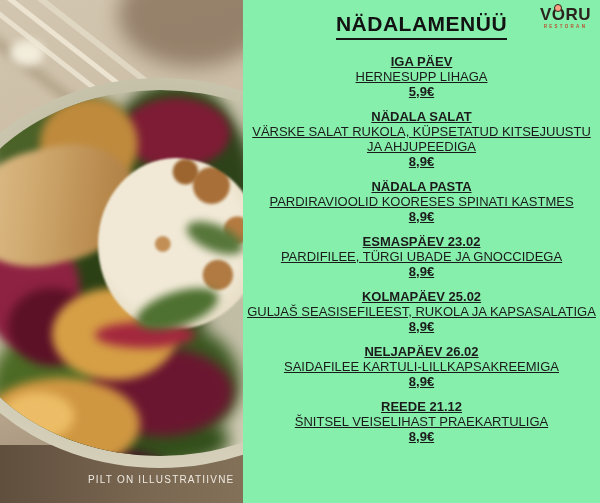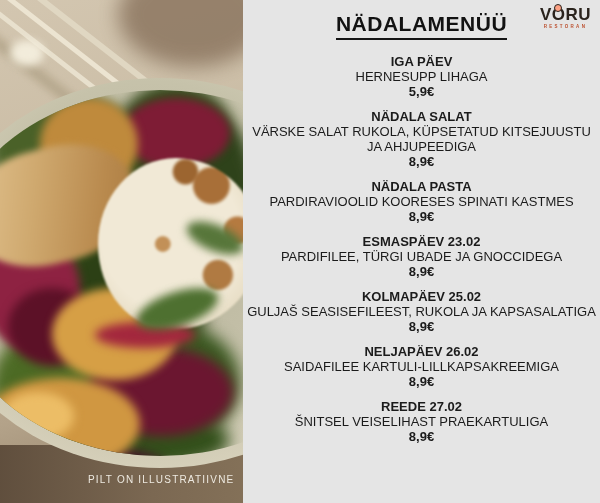--- a/index.html
+++ b/index.html
@@ -83,21 +83,21 @@
 
       <div class="b" style="left:-32px;top:148px;width:168px;height:115px;background:linear-gradient(110deg,#e5c795 0%,#cfa96f 40%,#b98a4e 75%,#a8793f 100%);border-radius:45%;transform:rotate(-14deg);filter:blur(3px);"></div>
       <div class="b cheese" style="left:98px;top:158px;width:162px;height:172px;filter:blur(1px);"></div>
       <div class="b" style="left:95px;top:322px;width:100px;height:26px;background:#a3273d;filter:blur(5px);"></div>
       <div class="b" style="left:135px;top:292px;width:85px;height:34px;background:#4e7030;filter:blur(4px);transform:rotate(-18deg);"></div>
       <div class="b" style="left:185px;top:225px;width:60px;height:26px;background:#57763a;filter:blur(4px);transform:rotate(22deg);"></div>
     </div>
     <div class="caption">PILT ON ILLUSTRATIIVNE</div>
   </div>
 
-  <div class="menu" style="background-color: #e5e5e5;">
+  <div class="menu" style="background-color: #86efac; text-decoration: underline;">
     <div class="title-row">
       <span class="title">NÄDALAMENÜÜ</span>
     </div>
     <div class="logo">
       <div class="logo-name-wrap">
         <span class="logo-name">VORU</span>
         <span class="logo-ring"></span>
       </div>
       <div class="logo-sub">RESTORAN</div>
     </div>
@@ -135,20 +135,20 @@
         <div class="sec-price">8,9€</div>
       </div>
 
       <div class="section">
         <div class="sec-title"><span>NELJAPÄEV 26.02</span></div>
         <div class="sec-desc">SAIDAFILEE KARTULI-LILLKAPSAKREEMIGA</div>
         <div class="sec-price">8,9€</div>
       </div>
 
       <div class="section">
-        <div class="sec-title"><span>REEDE 27.02</span></div>
+        <div class="sec-title"><span>REEDE 21.12</span></div>
         <div class="sec-desc">ŠNITSEL VEISELIHAST PRAEKARTULIGA</div>
         <div class="sec-price">8,9€</div>
       </div>
 
     </div>
   </div>
 </div>
 
 </body></html>

